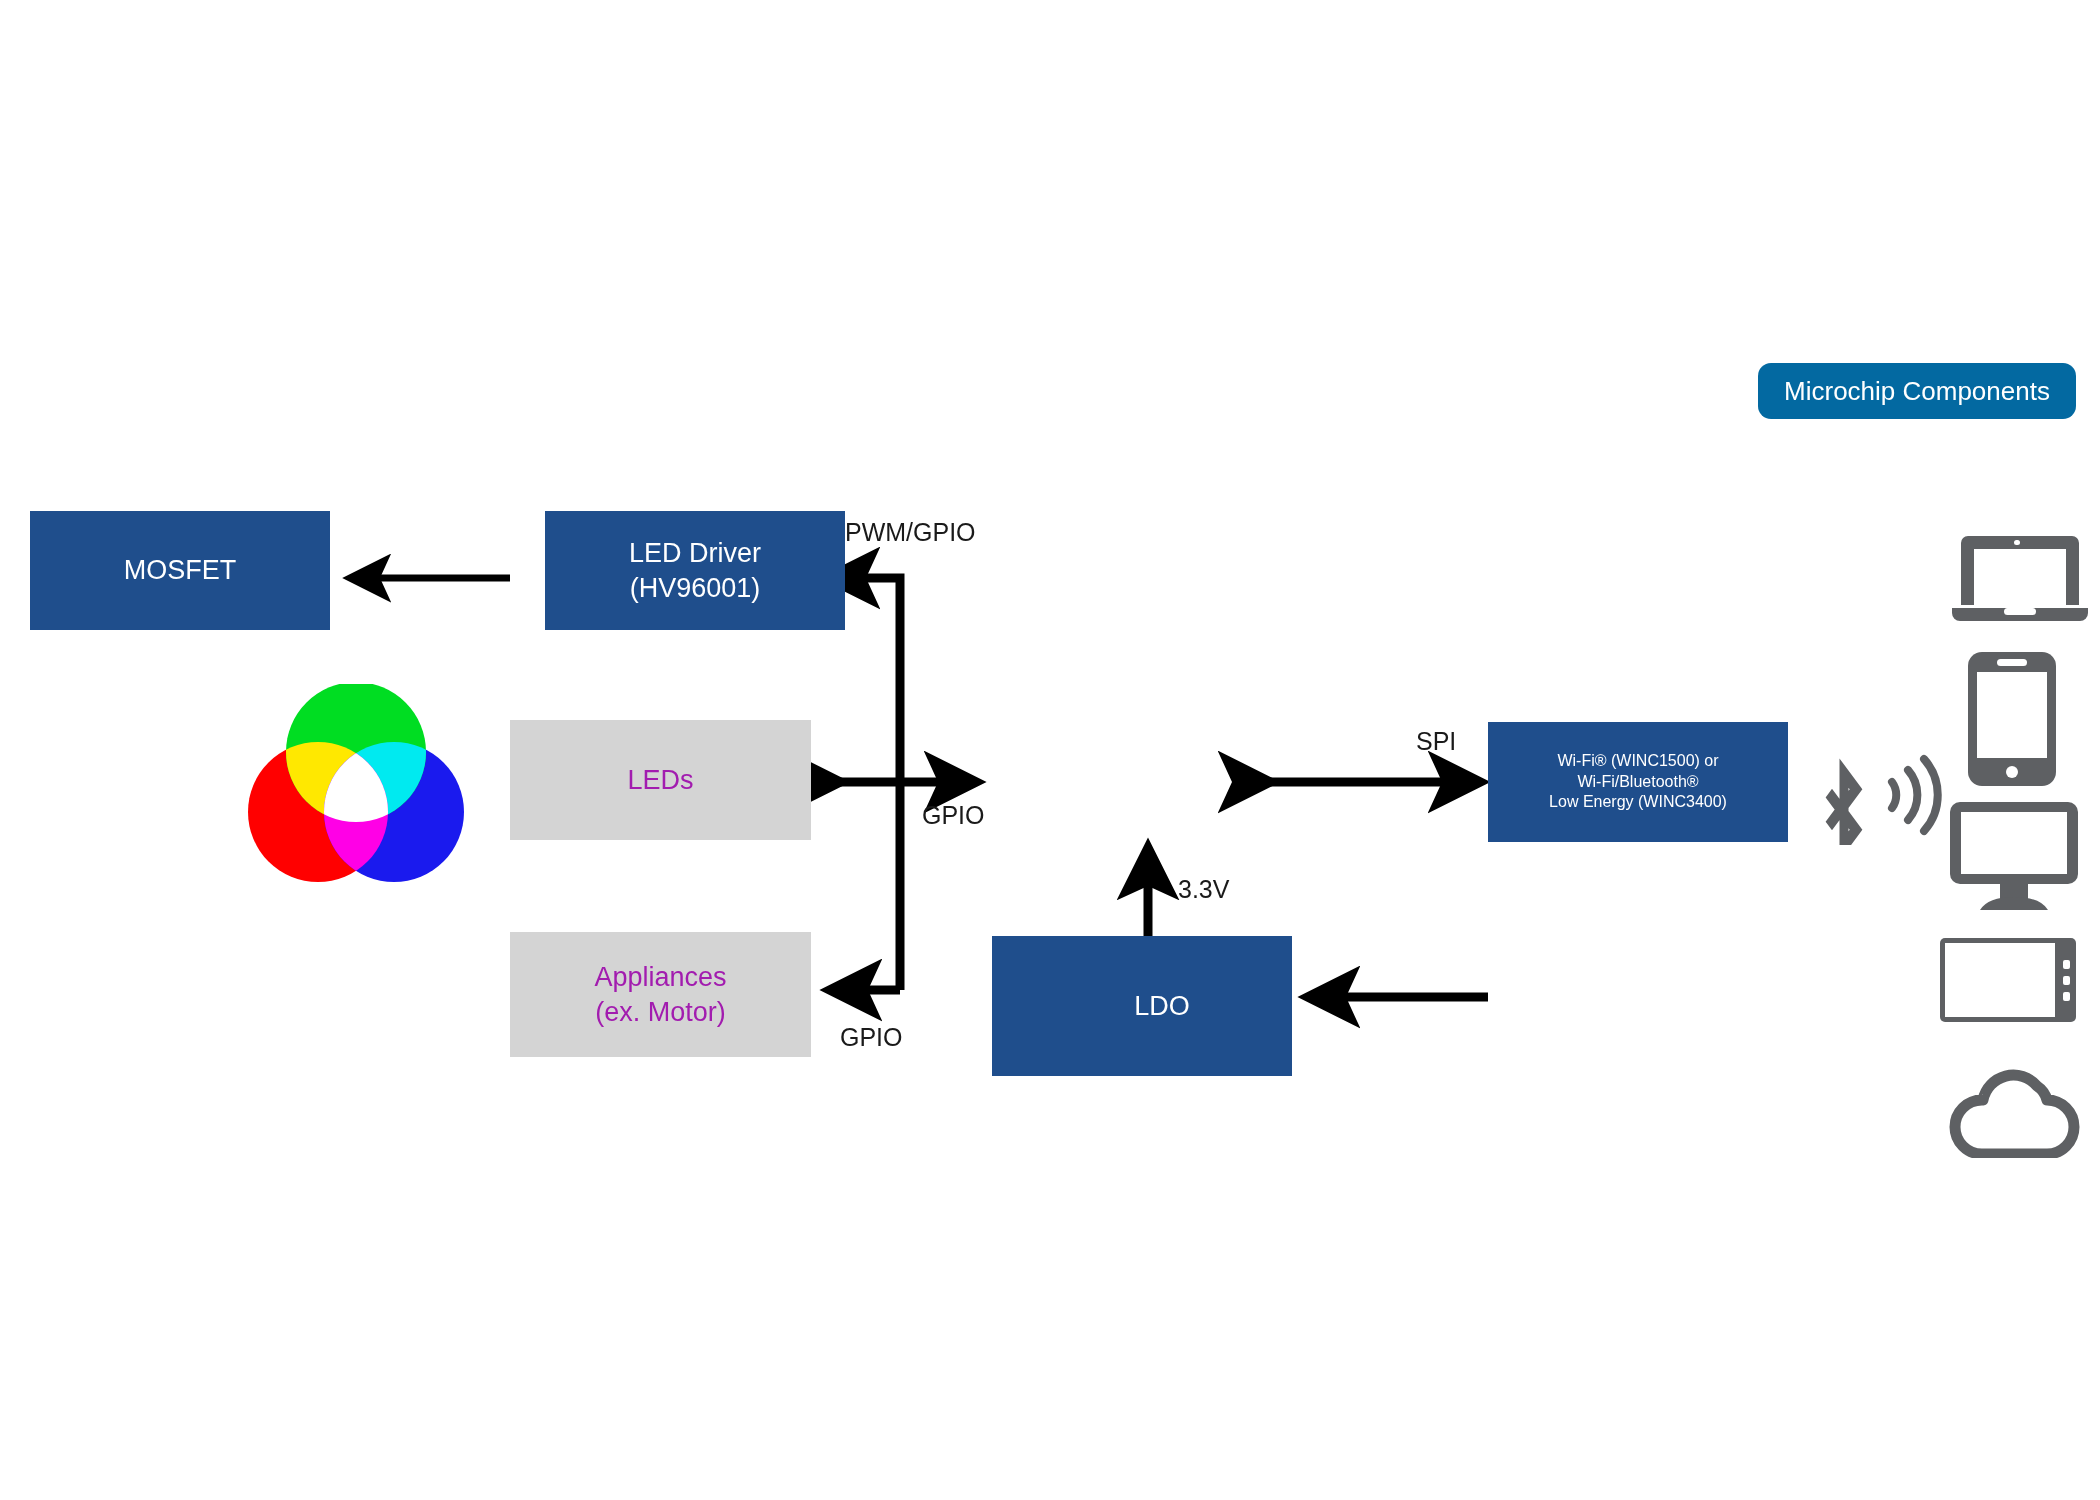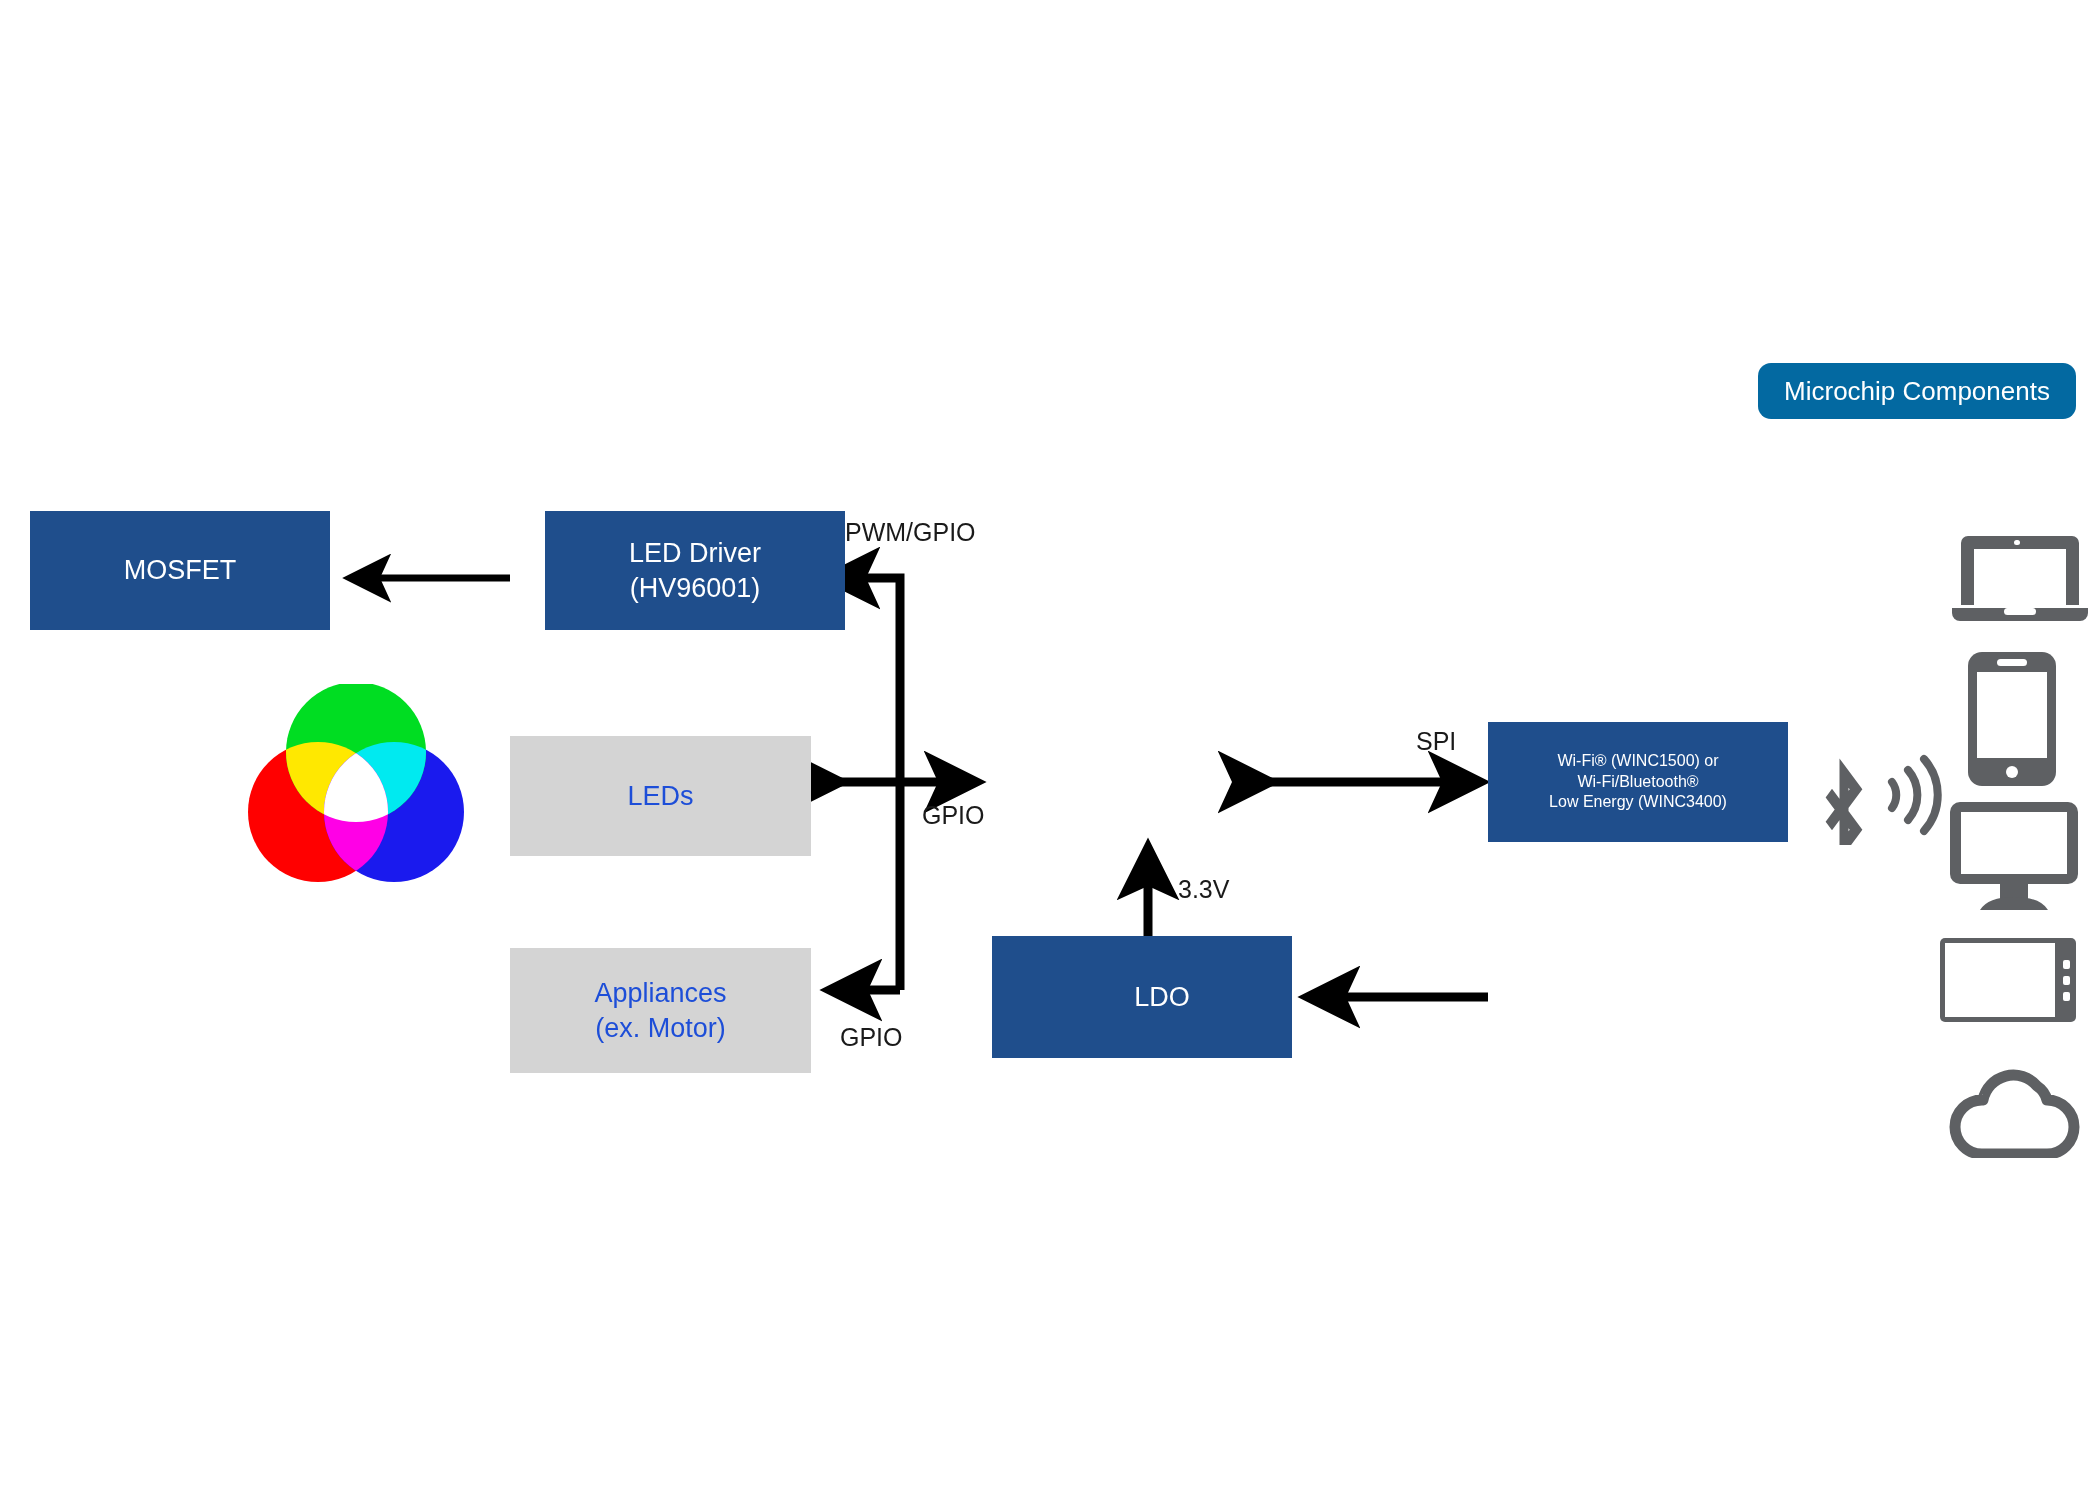--- a/index.html
+++ b/index.html
@@ -27,22 +27,21 @@
     justify-content: center;
     text-align: center;
     line-height: 1.28;
   }
   .blk-blue {
     background: #1F4E8C;
     color: #ffffff;
   }
   .blk-gray {
     background: #D4D4D4;
-    color: #1d4ed8;
-    margin-top: 16px;
+    color: #a21caf;
   }
   .blk .ln { display: block; white-space: nowrap; }
   .legend {
     position: absolute;
     background: #0369a1;
     color: #ffffff;
     display: flex;
     align-items: center;
     justify-content: center;
     box-sizing: border-box;
@@ -124,21 +123,21 @@
   <div class="blk blk-gray" style="left:510px; top:720px; width:301px; height:120px; font-size:27px;">
     <span class="ln">LEDs</span>
   </div>
 
   <div class="blk blk-gray" style="left:510px; top:932px; width:301px; height:125px; font-size:27px;">
     <span class="ln">Appliances</span>
     <span class="ln">(ex. Motor)</span>
   </div>
 
 
-  <div class="blk blk-blue" style="left:992px; top:936px; width:300px; height:122px; font-size:27px;padding-left:40px;">
+  <div class="blk blk-blue" style="left:992px; top:936px; width:300px; height:140px; font-size:27px;padding-left:40px;">
     <span class="ln">LDO</span>
   </div>
 
 
   <div class="blk blk-blue" style="left:1488px; top:722px; width:300px; height:120px; font-size:16px;">
     <span class="ln">Wi-Fi® (WINC1500) or</span>
     <span class="ln">Wi-Fi/Bluetooth®</span>
     <span class="ln">Low Energy (WINC3400)</span>
   </div>
 

